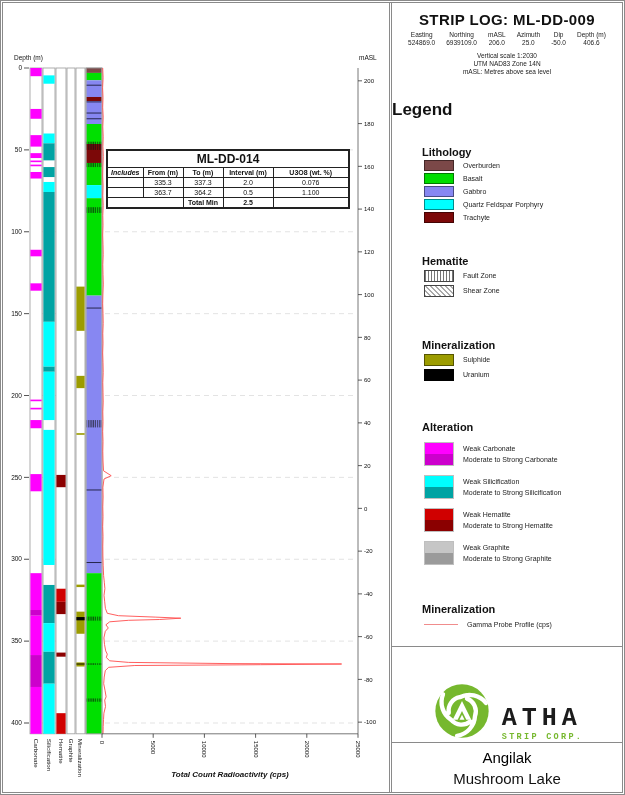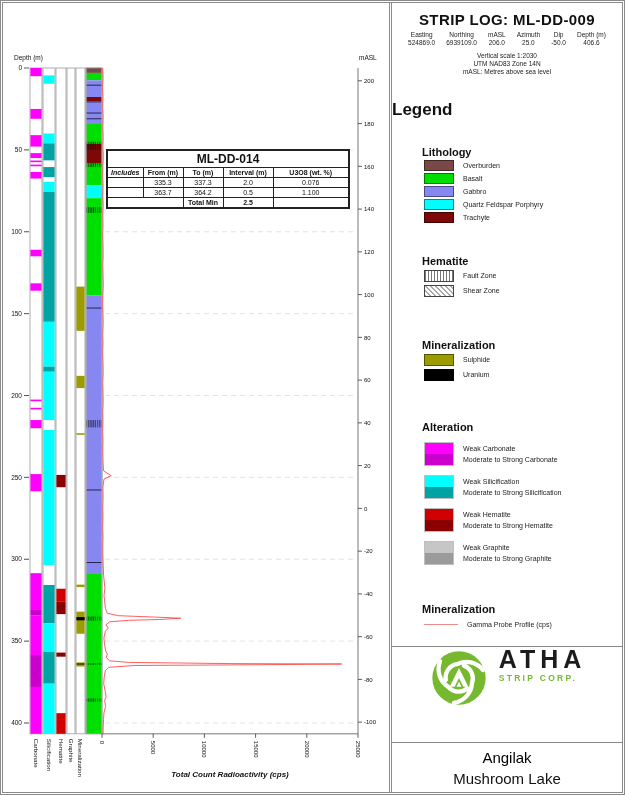--- a/index.html
+++ b/index.html
@@ -20,21 +20,21 @@
   .inc-table .hdr td{font-weight:bold;}
   .inc-table .inc{font-style:italic;font-weight:bold;}
   .inc-table .ghost{border:none;}
   .inc-table .b{font-weight:bold;}
   .inc-table table{border-right:2px solid #222;}
   .inc-table tr.total td.ghost{border:none;}
 
   
   .right{position:absolute;left:386px;top:0;bottom:0;right:0;border-left:3px double #8a8a8a;background:#fff;}
   .rp-main{position:absolute;left:0;right:0;top:0;height:643px;overflow:hidden;}
-  .rp-logo{position:absolute;left:0;right:0;top:643px;height:96px;border-top:1px solid #8a8a8a;display:flex;align-items:flex-start;justify-content:center;gap:9px;}
+  .rp-logo{position:absolute;left:0;right:0;top:643px;height:96px;border-top:1px solid #8a8a8a;display:flex;align-items:flex-end;justify-content:center;gap:9px;font-family:Liberation Mono, monospace;}
   .rp-footer{position:absolute;left:0;right:0;top:739px;bottom:0;border-top:1px solid #8a8a8a;text-align:center;}
 
   .rp-title{margin-top:8px;text-align:center;font-size:15px;font-weight:600;letter-spacing:.4px;color:#111;}
   .coords{margin-top:3px;display:flex;justify-content:center;gap:11px;}
   .coord{text-align:center;font-size:6.5px;line-height:8px;color:#222;}
   .coord .cl{display:block;}
   .coord .cv{display:block;}
   .notes{margin-top:5px;text-align:center;font-size:6.5px;line-height:8px;color:#222;}
   .legend-title{margin-top:24px;text-align:left;font-size:17px;font-weight:bold;color:#111;}
 

